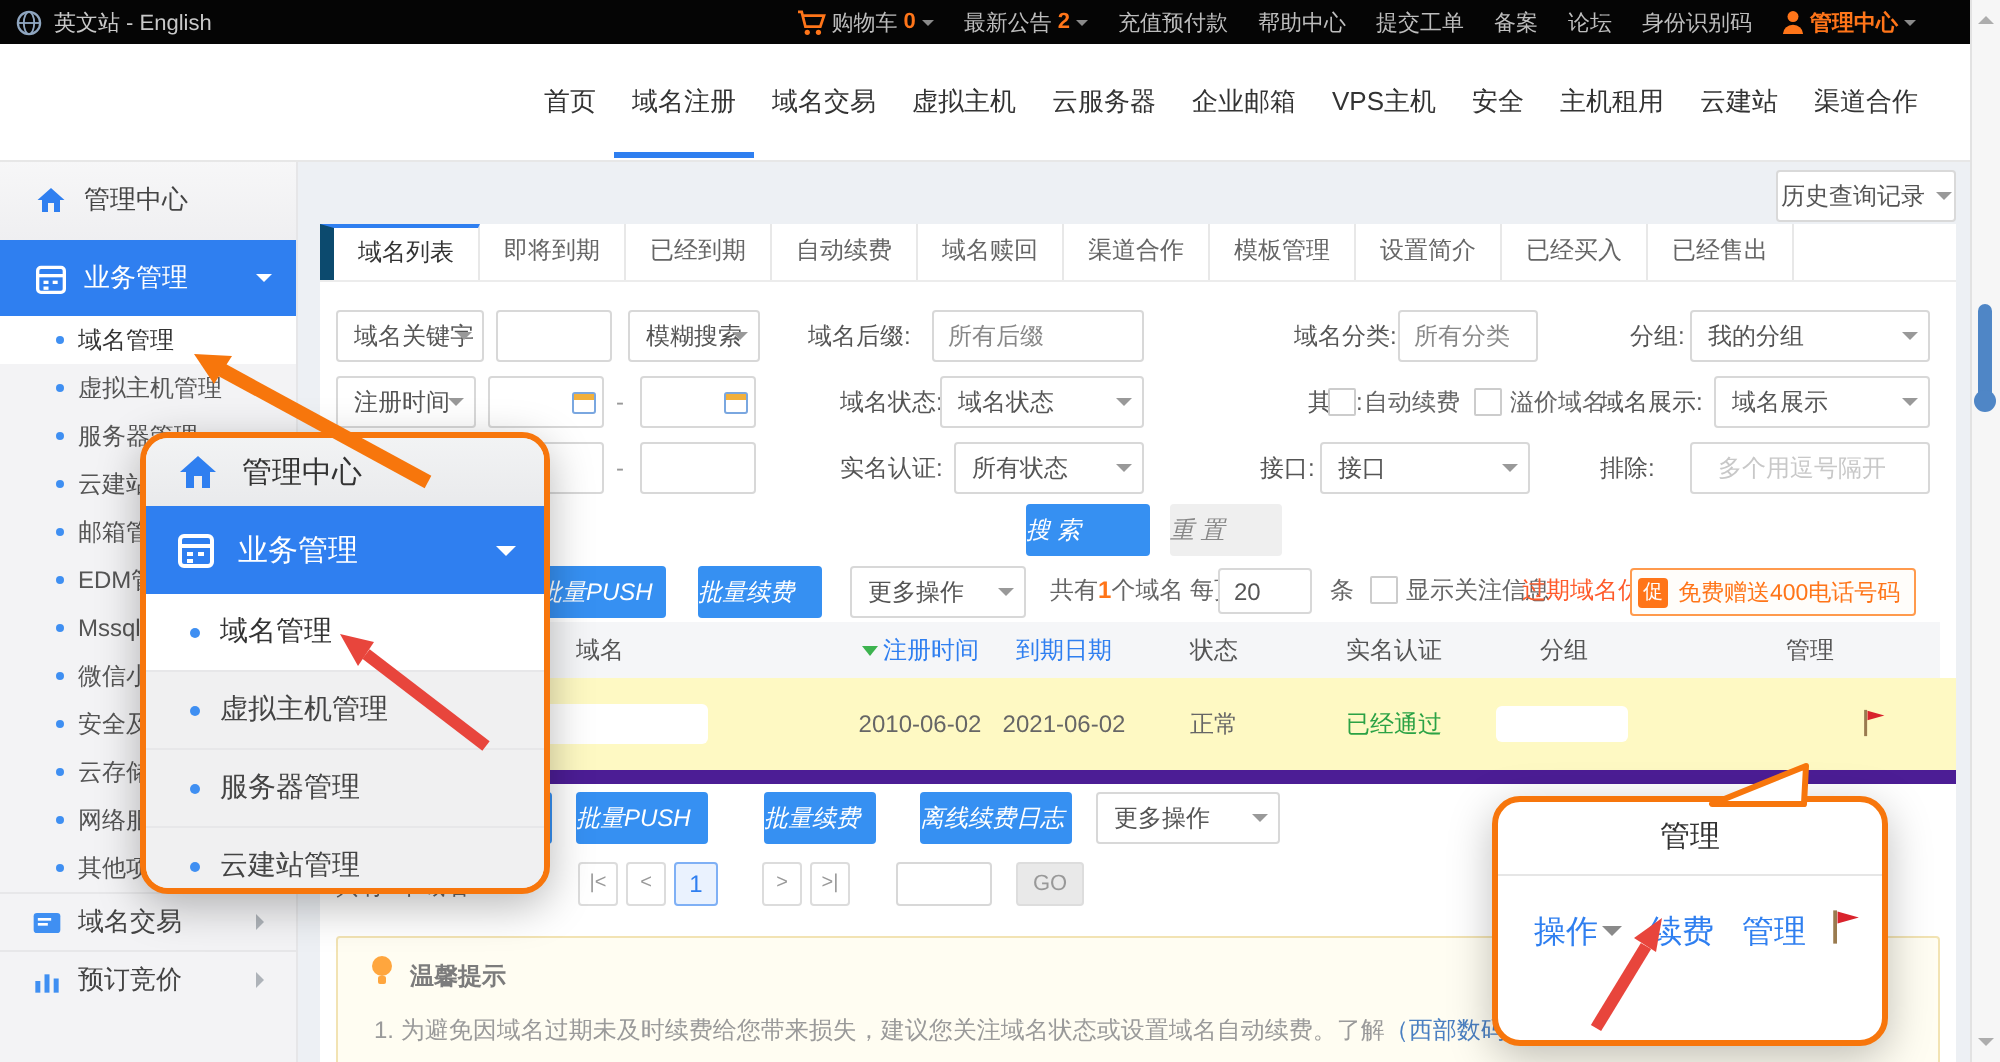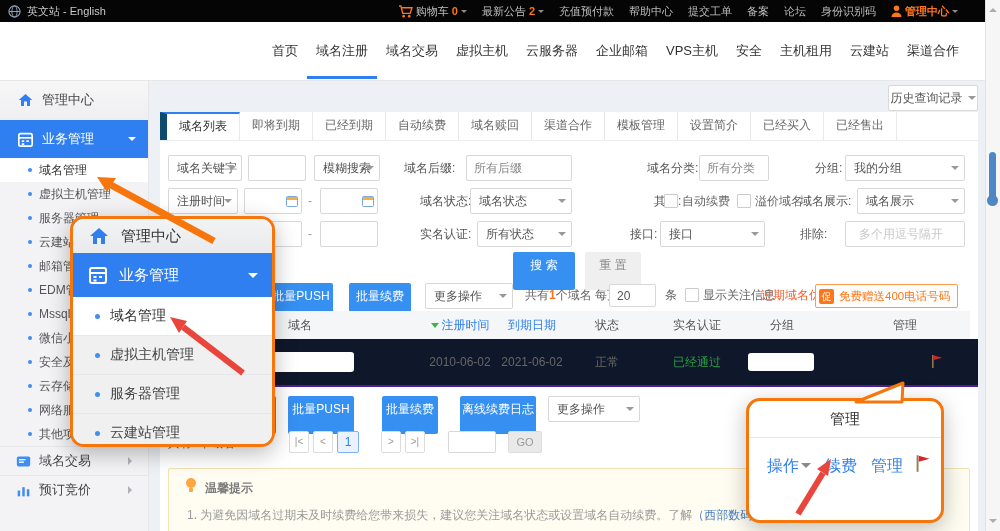--- a/index.html
+++ b/index.html
@@ -58,34 +58,34 @@
   .inp.date{padding-right:18px;}
   .inp .cal{position:absolute;right:3px;top:6px;}
   input.raw{position:absolute;height:26px;box-sizing:border-box;border:1px solid #d8d8d8;border-radius:2px;background:#fff;
        font-size:12px;color:#888;padding:0 7px;outline:none;font-family:inherit;}
   input.raw::placeholder{color:#c8c8c8;}
   .lbl{position:absolute;line-height:26px;font-size:12px;color:#555;white-space:nowrap;}
   .dash{position:absolute;line-height:26px;color:#999;}
   .cb{position:absolute;display:flex;align-items:center;gap:4px;line-height:26px;font-size:12px;color:#666;cursor:pointer;white-space:nowrap;}
   .cb i{width:12px;height:12px;border:1px solid #ccc;background:#fff;border-radius:1px;flex:none;}
 
-  .btn{position:absolute;height:38px;line-height:26px;text-align:center;border-radius:2px;font-size:12px;cursor:pointer;box-sizing:border-box;white-space:nowrap;}
+  .btn{position:absolute;height:26px;line-height:26px;border-radius:2px;font-size:12px;cursor:pointer;box-sizing:border-box;white-space:nowrap;font-style:italic;}
   .btn.blue{background:#3690f2;color:#fff;}
   .btn.gray{background:#efefef;color:#888;}
 
   
   .tbar-text{position:absolute;line-height:24px;font-size:12px;color:#666;white-space:nowrap;}
   .promo{position:absolute;height:22px;border:1px solid #ff9a4d;border-radius:2px;display:flex;align-items:center;gap:5px;padding:0 7px 0 3px;background:#fffdfa;}
   .promo .pi{width:15px;height:15px;background:#ff7519;color:#fff;font-size:10px;line-height:15px;text-align:center;border-radius:2px;}
   .promo .pt{color:#ff7519;font-size:11.5px;white-space:nowrap;}
   .hotlink{position:absolute;line-height:24px;font-size:12px;color:#ff5a2a;cursor:pointer;white-space:nowrap;}
 
   
   .thead{position:absolute;left:8px;right:8px;height:28px;background:#f5f6f8;}
-  .trow{position:absolute;left:8px;right:0;height:46px;background:#0f172a;border-bottom:2px solid #4c1d95;}
+  .trow{position:absolute;left:8px;right:0;height:46px;background:#fef9c3;border-bottom:7px solid #4c1d95;}
   .tc{position:absolute;text-align:center;font-size:12px;color:#555;line-height:28px;white-space:nowrap;}
   .trow .tc{line-height:46px;color:#666;}
   .tc.link{color:#2f7ff0;cursor:pointer;}
   .tc.green{color:#2ba245;}
   .sort-caret{display:inline-block;width:0;height:0;border:4px solid transparent;border-bottom:none;border-top:5px solid #3cb34f;margin-right:3px;vertical-align:1px;}
   .blob{position:absolute;background:#fff;border-radius:3px;}
   .mini-caret{display:inline-block;border:4px solid transparent;border-top-color:#9a9a9a;vertical-align:-2px;margin-left:2px;}
   .flag{position:absolute;}
 
   

